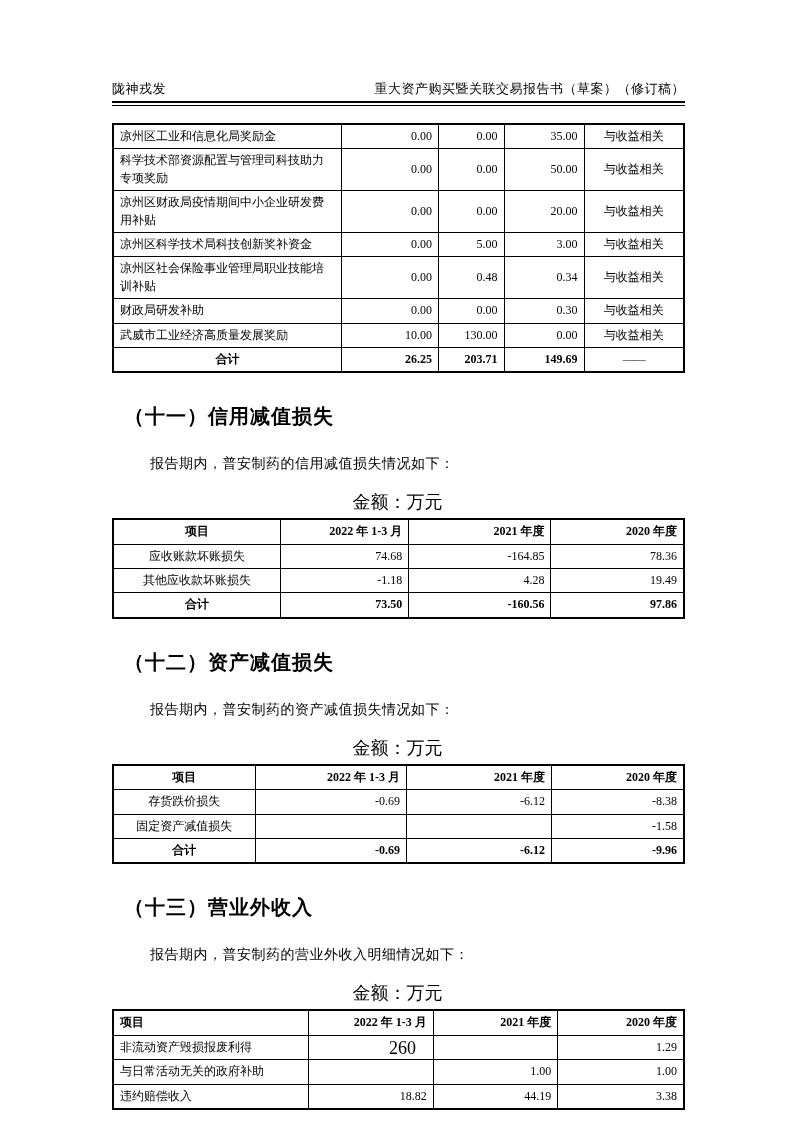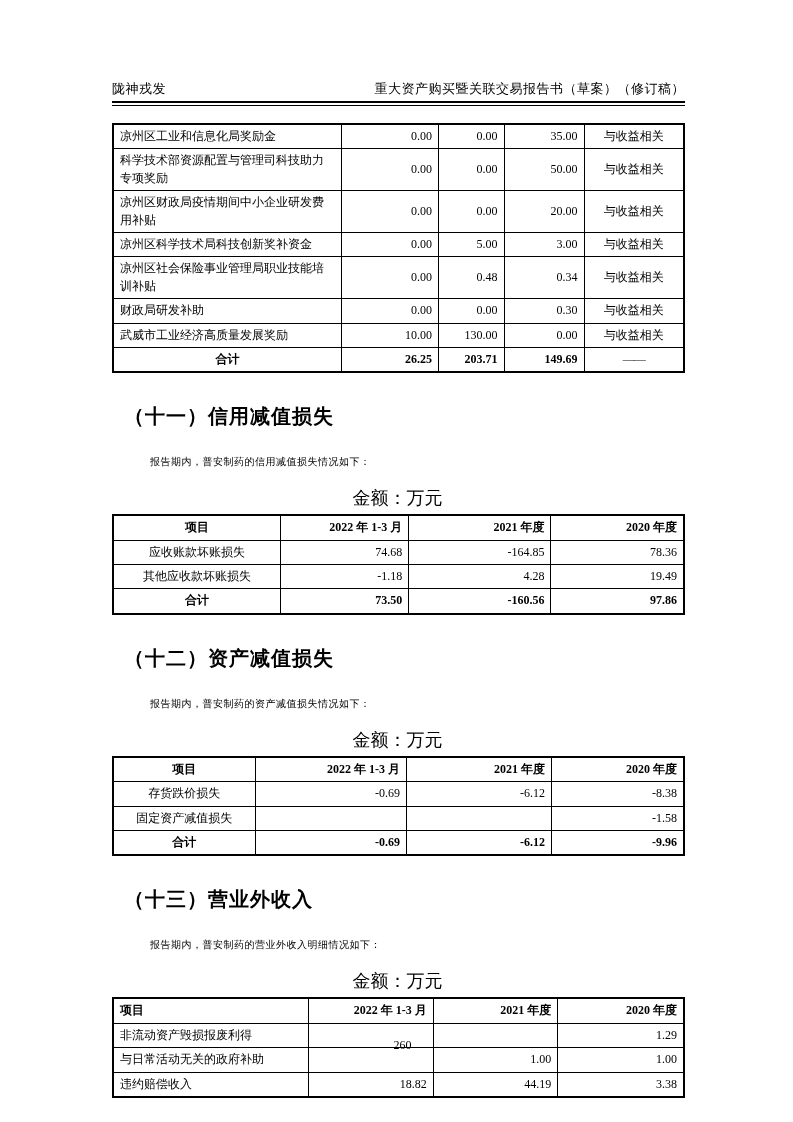--- a/index.html
+++ b/index.html
@@ -46,26 +46,26 @@
 
   .t13 td:first-child{text-align:left;}
   .t13 td:nth-child(n+2){text-align:right;}
 
   
   .sec-heading{
     font-family:"Liberation Sans","DejaVu Sans",sans-serif;
     font-weight:bold;font-size:20px;
     margin:30px 0 0 12px;letter-spacing:1px;
   }
-  .intro{font-size:10px;margin:25px 0 0 0;text-indent:38px;letter-spacing:.5px;}
+  .intro{font-size:14px;margin:25px 0 0 0;text-indent:38px;letter-spacing:.5px;}
   .unit-line{font-size:18px;text-align:center;margin:17px 2px 4px 0;}
 
   .page-number{
     position:absolute;left:12px;right:0;top:1038px;
-    text-align:center;font-size:12px;
+    text-align:center;font-size:18px;
   }
 </style>
 </head>
 <body>
 
 <div class="content">
 
   <div class="doc-header">
     <span>陇神戎发</span>
     <span>重大资产购买暨关联交易报告书（草案）（修订稿）</span>

